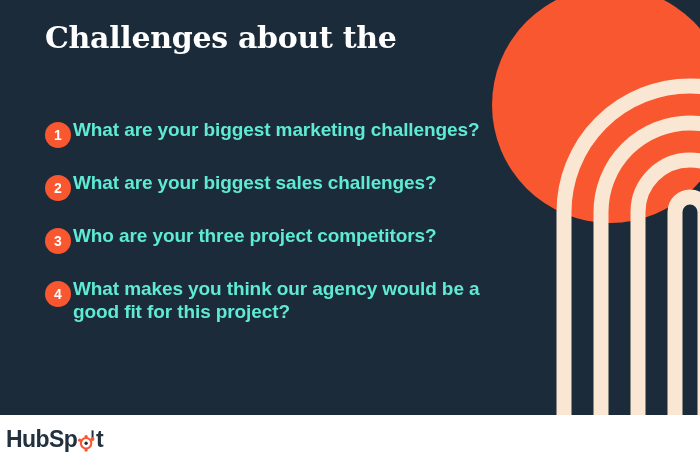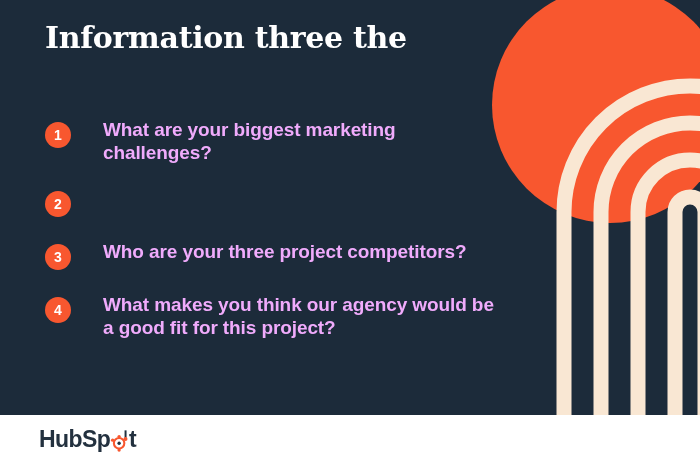--- a/index.html
+++ b/index.html
@@ -69,41 +69,41 @@
     background: #f8572f;
     color: #ffffff;
     font-family: "Liberation Sans", sans-serif;
     font-weight: bold;
     font-size: 14px;
     line-height: 26px;
     text-align: center;
     margin-top: 4px;
   }
   .q-text {
-    margin-left: 32px;
+    margin-left: 2px;
     font-family: "Liberation Sans", sans-serif;
     font-weight: bold;
     font-size: 19px;
     line-height: 23px;
-    color: #f0abfc;
+    color: #5eead4;
     letter-spacing: -0.1px;
   }
 
   
   #footer {
     position: absolute;
     left: 0;
     bottom: 0;
     width: 700px;
     height: 51px;
     background: #ffffff;
   }
   #logo {
     position: absolute;
-    left: 39px;
+    left: 6px;
     top: 11px;
     display: flex;
     align-items: center;
   }
   #logo .logo-text {
     font-family: "Liberation Sans", sans-serif;
     font-weight: bold;
     font-size: 23px;
     color: #23313f;
     letter-spacing: -0.6px;
@@ -135,32 +135,33 @@
       <g fill="none" stroke="#f9e7d3" stroke-width="15">
         <path d="M 564 415 L 564 212 A 126 126 0 0 1 816 212 L 816 415"></path>
         <path d="M 601 415 L 601 212 A 89 89 0 0 1 779 212 L 779 415"></path>
         <path d="M 638 415 L 638 212 A 52 52 0 0 1 742 212 L 742 415"></path>
         <path d="M 675 415 L 675 212 A 15 15 0 0 1 705 212 L 705 415"></path>
       </g>
     </g>
   </svg>
 
   <div id="title-block">
-    <div class="title-line">Information three the</div>
+    <div class="title-line">Challenges about the</div>
   </div>
 
   <div id="question-list">
 
     <div class="question-row">
       <div class="badge">1</div>
       <div class="q-text">What are your biggest marketing challenges?</div>
     </div>
 
     <div class="question-row">
       <div class="badge">2</div>
+      <div class="q-text">What are your biggest sales challenges?</div>
     </div>
 
     <div class="question-row">
       <div class="badge">3</div>
       <div class="q-text">Who are your three project competitors?</div>
     </div>
 
     <div class="question-row">
       <div class="badge">4</div>
       <div class="q-text">What makes you think our agency would be a good fit for this project?</div>

